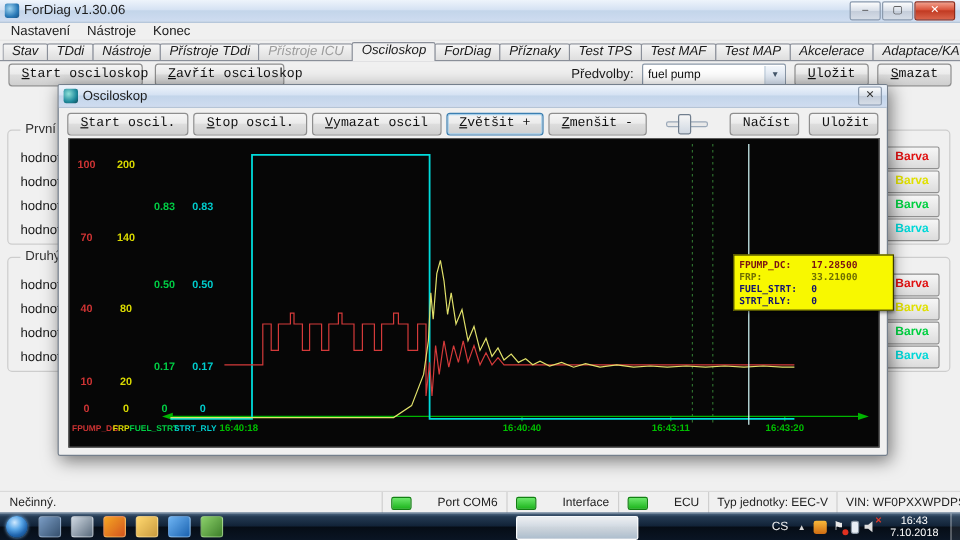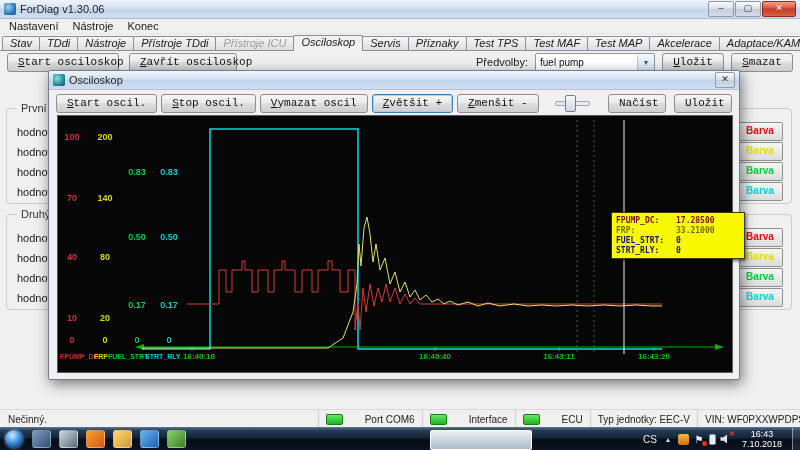--- a/index.html
+++ b/index.html
@@ -113,21 +113,21 @@
         <span class="menu-item">Nástroje</span>
         <span class="menu-item">Konec</span>
       </div>
     <div class="tabstrip" id="tabstrip">
         <span class="tab">Stav</span>
         <span class="tab">TDdi</span>
         <span class="tab">Nástroje</span>
         <span class="tab">Přístroje TDdi</span>
         <span class="tab disabled">Přístroje ICU</span>
         <span class="tab active">Osciloskop</span>
-        <span class="tab">Servis</span>
+        <span class="tab">ForDiag</span>
         <span class="tab">Příznaky</span>
         <span class="tab">Test TPS</span>
         <span class="tab">Test MAF</span>
         <span class="tab">Test MAP</span>
         <span class="tab">Akcelerace</span>
         <span class="tab">Adaptace/KAM</span>
       </div>
     <div class="toolbar-row">
       <button class="btn" style="width:112px;">
         <span class="bl acc">Start osciloskop ...</span>

